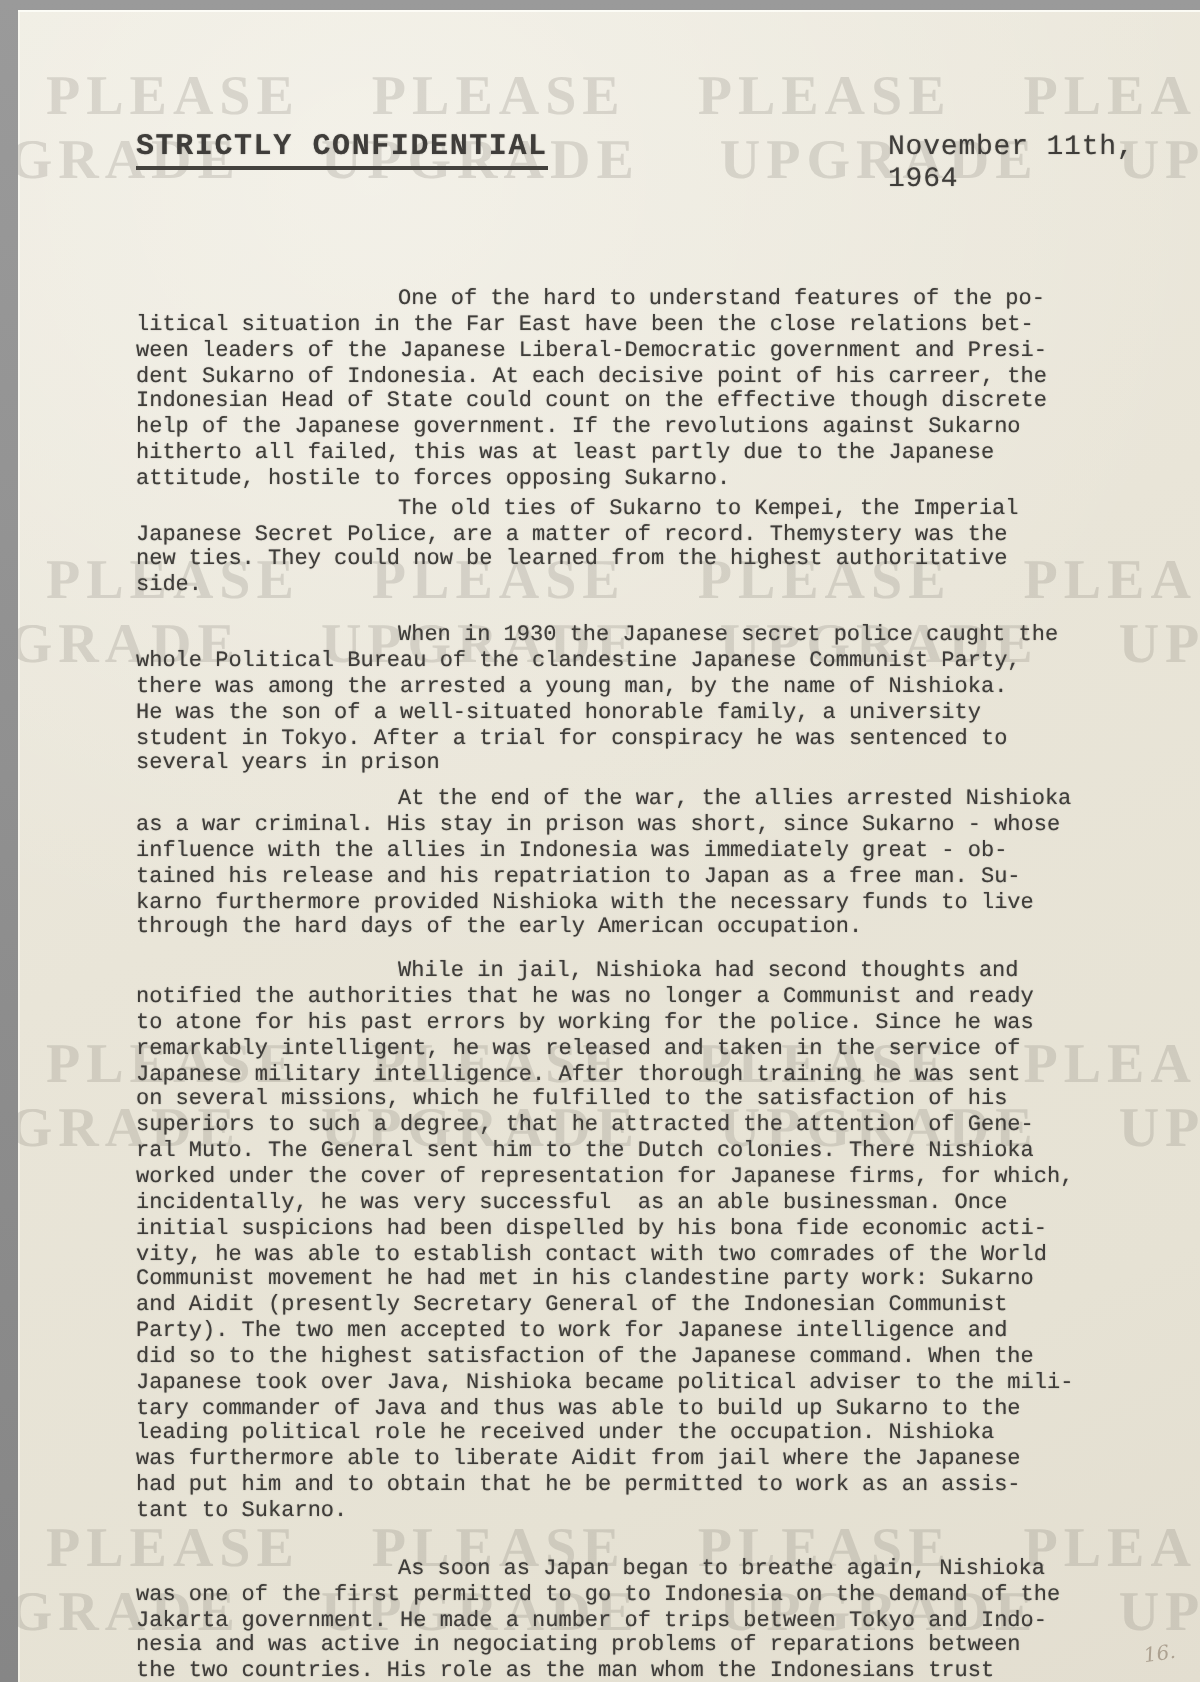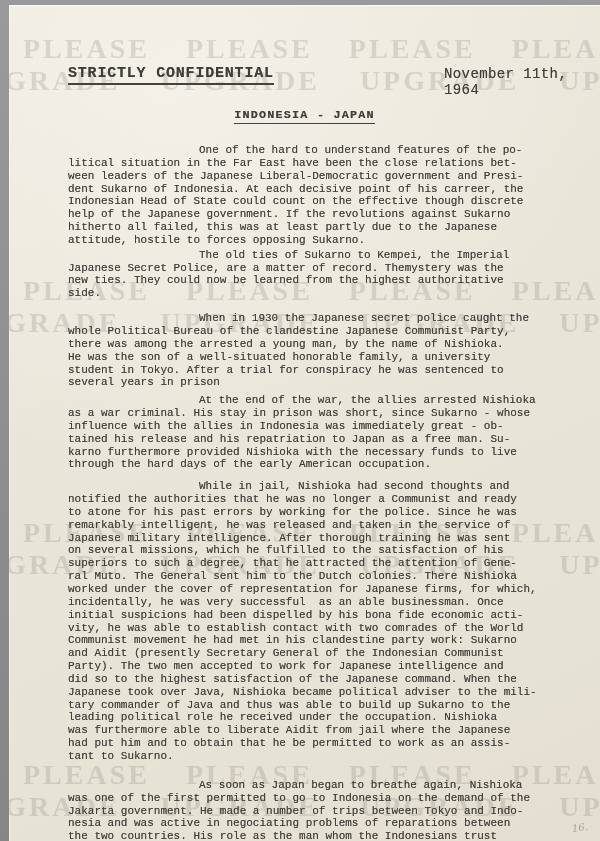--- a/index.html
+++ b/index.html
@@ -82,23 +82,20 @@
   <div class="wm please r3p">PLEASE PLEASE PLEASE PLEASE PLEASE PLEASE</div>
   <div class="wm upgrade r3u">UPGRADE UPGRADE UPGRADE UPGRADE UPGRADE</div>
   <div class="wm please r4p">PLEASE PLEASE PLEASE PLEASE PLEASE PLEASE</div>
   <div class="wm upgrade r4u">UPGRADE UPGRADE UPGRADE UPGRADE UPGRADE</div>
 
   <div class="header-row">
     <span class="classification type">STRICTLY CONFIDENTIAL</span>
     <span class="date type">November 11th, 1964</span>
   </div>
 
-  <div class="doc-title type">
-    <span class="t-inner">INDONESIA - JAPAN</span>
-  </div>
 
   <div class="doc-body type">
     <div class="para">One of the hard to understand features of the po-
 litical situation in the Far East have been the close relations bet-
 ween leaders of the Japanese Liberal-Democratic government and Presi-
 dent Sukarno of Indonesia. At each decisive point of his carreer, the
 Indonesian Head of State could count on the effective though discrete
 help of the Japanese government. If the revolutions against Sukarno
 hitherto all failed, this was at least partly due to the Japanese
 attitude, hostile to forces opposing Sukarno.</div>

